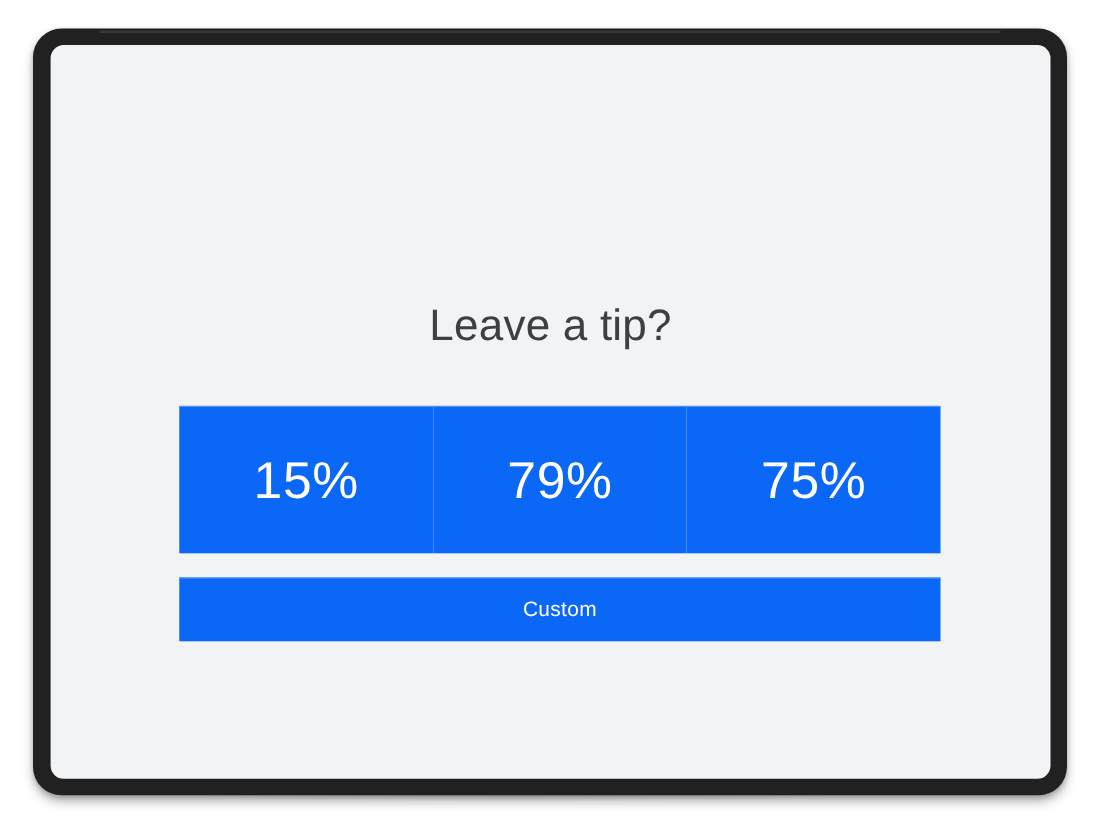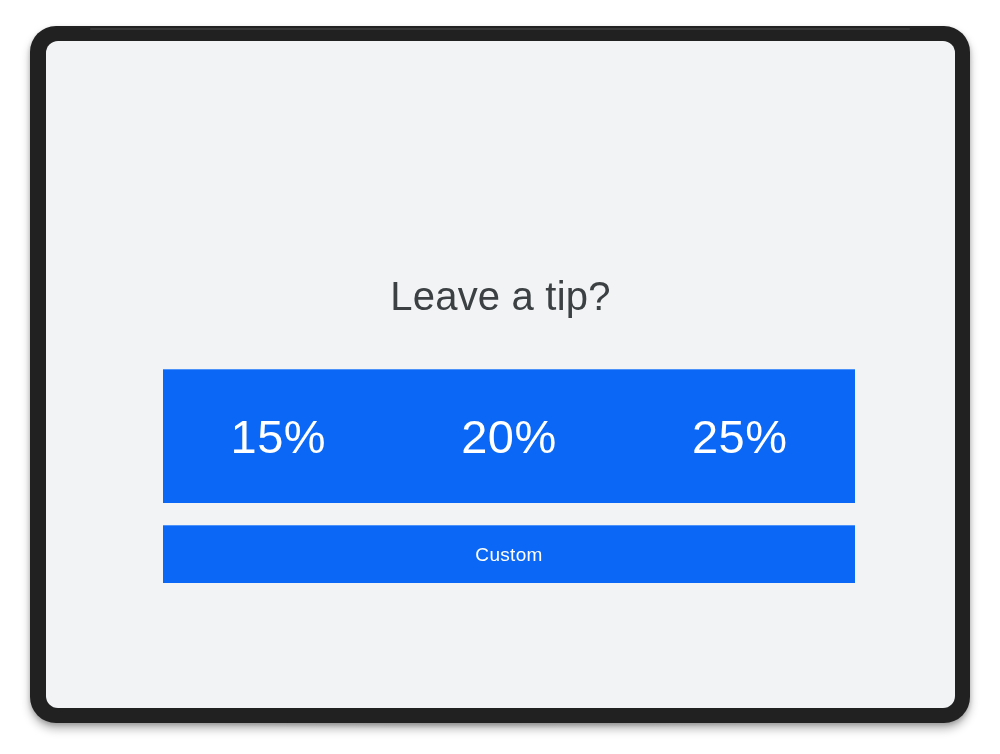--- a/index.html
+++ b/index.html
@@ -157,22 +157,22 @@
   <div class="device-shadow"></div>
 
   <div class="device">
     <div class="screen">
       <div class="screen-content">
 
         <div class="prompt">Leave a tip?</div>
 
         <div class="tip-row">
           <button class="tip-button">15%</button>
-          <button class="tip-button">20%</button>
-          <button class="tip-button">25%</button>
+          <button class="tip-button">79%</button>
+          <button class="tip-button">75%</button>
         </div>
 
         <button class="custom-button">Custom</button>
 
       </div>
     </div>
   </div>
 
 </div>
 

